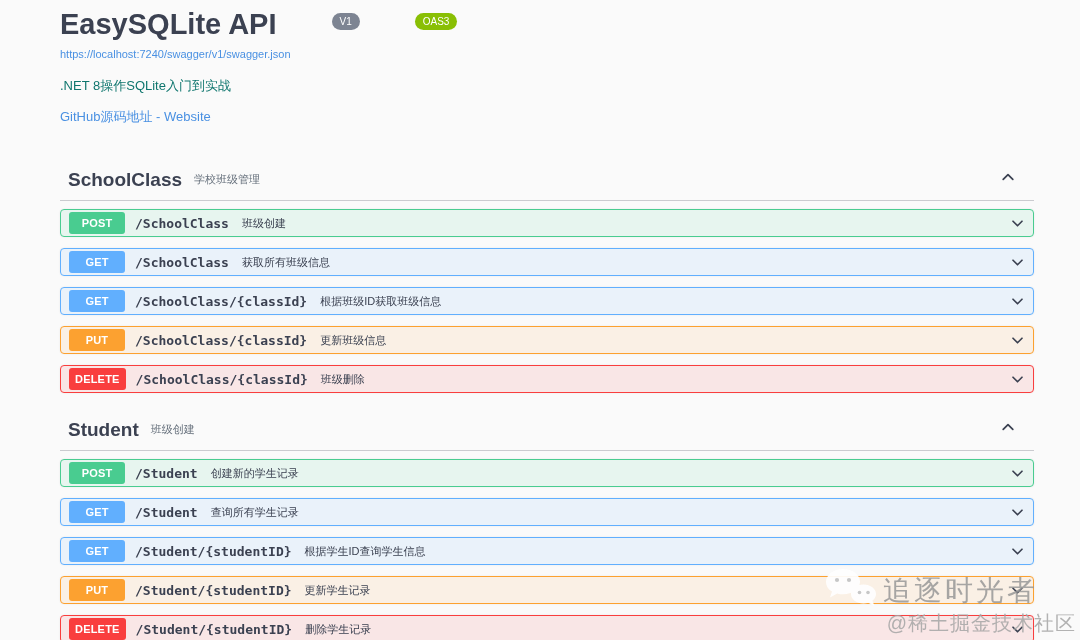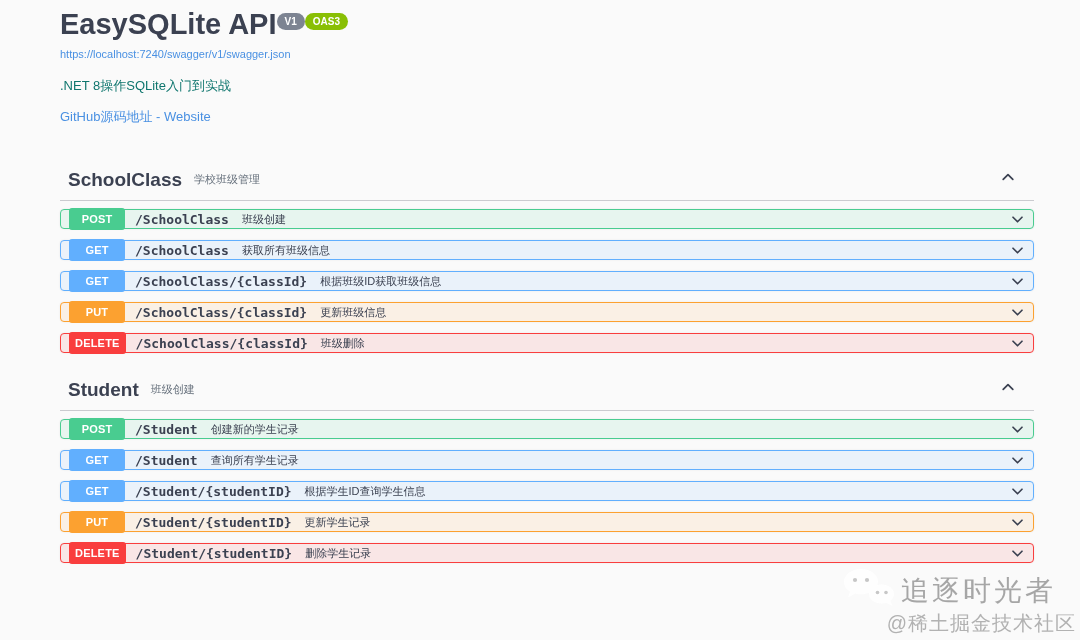--- a/index.html
+++ b/index.html
@@ -6,25 +6,25 @@
   html, body { width: 1080px; height: 640px; overflow: hidden; }
   body {
     background: #fafafa;
     font-family: "Liberation Sans", "DejaVu Sans", sans-serif;
     color: #3b4151;
     position: relative;
   }
   .wrap { position: relative; margin-left: 60px; width: 974px; padding-top: 8px; }
 
   
-  .title-row { display: flex; align-items: center; }
+  .title-row { display: flex; align-items: center; gap: 47px; }
   h1.api-title { font-size: 29px; font-weight: 800; color: #3b4151; letter-spacing: 0; }
   .pill {
-    display: inline-block; color: #fff; font-size: 10px; font-weight: 700;
-    padding: 3px 8px; border-radius: 20px; margin-top: -6px;
+    display: inline-block; color: #fff; font-size: 10px; font-weight: 400;
+    padding: 3px 8px; border-radius: 20px; margin-left: 8px; margin-top: -6px;
     vertical-align: middle;
     text-align: right;
   }
   .pill-version { background: #7d8492; }
   .pill-oas { background: #89bf04; }
   .spec-url { margin-top: 7px; font-size: 11px; color: #4990e2; text-decoration: none; display: inline-block; }
   .api-desc { margin-top: 15px; font-size: 13px; color: #0f766e; }
   .links-row { margin-top: 13px; font-size: 13px; }
   .links-row a { color: #4990e2; text-decoration: none; }
   .links-row a.underlined { }
@@ -36,42 +36,42 @@
   .tag-header {
     display: flex; align-items: flex-start; padding: 6px 0 9px 8px;
     border-bottom: 1px solid rgba(59,65,81,.25); cursor: pointer;
   }
   .tag-header h3 { font-size: 19px; font-weight: 700; color: #3b4151; }
   .tag-sub { font-size: 11px; color: #66707c; margin-left: 12px; margin-top: 3px; }
   .tag-chevron { margin-left: auto; margin-right: 18px; display: flex; align-items: center; }
 
   .rows { margin-top: 8px; }
   .opblock {
-    display: flex; align-items: center; height: 20px;
+    display: flex; align-items: center; height: 28px;
     border: 1px solid; border-radius: 4px; margin-bottom: 11px;
     box-shadow: 0 0 2px rgba(0,0,0,.08); cursor: pointer;
   }
   .method-post   { border-color: #49cc90; background: rgba(73,204,144,.10); }
   .method-get    { border-color: #61affe; background: rgba(97,175,254,.10); }
   .method-put    { border-color: #fca130; background: rgba(252,161,48,.10); }
   .method-delete { border-color: #f93e3e; background: rgba(249,62,62,.10); }
   .method-badge {
     min-width: 56px; text-align: center; padding: 5px 6px; border-radius: 3px;
     color: #fff; font-weight: 700; font-size: 11px; margin-left: 8px;
     letter-spacing: .2px;
   }
   .ep-path {
     font-family: "DejaVu Sans Mono", "Liberation Mono", monospace;
     font-weight: 700; font-size: 13px; color: #3b4151; margin-left: 10px;
   }
   .ep-summary { font-size: 11px; color: #3b4151; margin-left: 13px; margin-top: 1px; }
   .row-chevron { margin-left: auto; margin-right: 8px; display: flex; align-items: center; }
 
   
-  .watermark { position: absolute; top: 567px; right: 24px; display: flex; align-items: center; pointer-events: none; }
+  .watermark { position: absolute; top: 567px; right: 42px; display: flex; align-items: center; pointer-events: none; }
   .wm-name { font-size: 28px; color: rgba(148,148,148,.82); letter-spacing: 3px; margin-left: 6px; font-weight: 500; }
   .wm-community {
     position: absolute; top: 610px; right: 4px; font-size: 20px;
     color: rgba(165,165,165,.85); letter-spacing: 1px; pointer-events: none;
   }
 </style>
 </head>
 <body>
 
 <div class="wrap">

